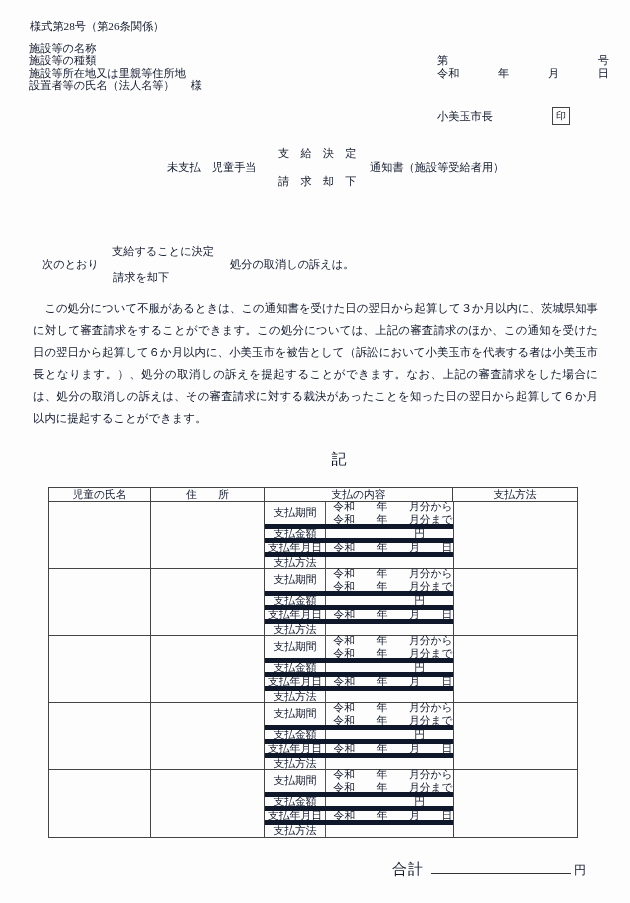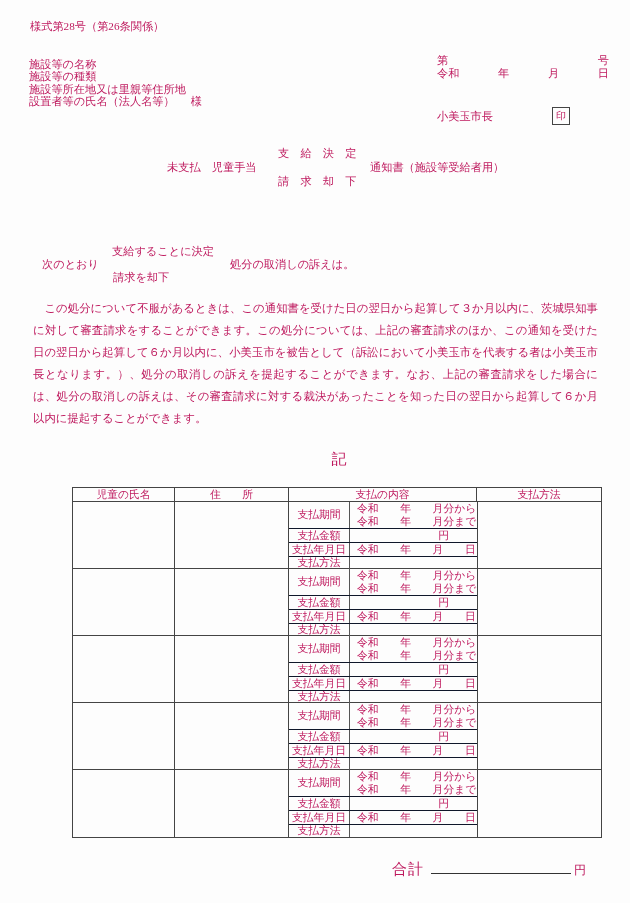--- a/index.html
+++ b/index.html
@@ -1,28 +1,28 @@
 <!DOCTYPE html>
 <html><head>
 <meta charset="utf-8">
 <style>
   html,body{margin:0;padding:0;background:#888;}
   .page{
     position:relative;
     width:630px;height:903px;
     background:#fdfdfd;
     font-family:"Liberation Serif","DejaVu Serif",serif;
-    color:#be185d;
+    color:#0f172a;
     overflow:hidden;
   }
   .abs{position:absolute;white-space:nowrap;}
   .fs{font-size:11.2px;line-height:13px;}
   
   .form-no{left:30px;top:20px;}
-  .addr{left:29px;top:42px;margin-top:16px;}
+  .addr{left:29px;top:42px;}
   .addr div{height:12.4px;line-height:12.4px;}
   .honorific{margin-left:16px;}
   .docnum{left:437px;top:54px;width:172px;display:flex;justify-content:space-between;}
   .docdate{left:437px;top:67px;width:172px;display:flex;justify-content:space-between;}
   .issuer{left:437px;top:110px;}
   .seal{
     left:552px;top:107px;width:16px;height:16px;
     border:1px solid #444;display:flex;align-items:center;justify-content:center;
     font-size:10px;line-height:10px;
   }
@@ -46,39 +46,38 @@
   .paras p{margin:0;}
   .ki{
     position:absolute;left:50px;right:0;top:450px;
     text-align:center;font-size:15px;letter-spacing:2px;
   }
   
   .doc-table{
     position:absolute;left:48px;top:487px;width:530px;
     border:1px solid #444;box-sizing:border-box;
     font-size:10.8px;
-    margin-left:24px;
   }
   .tr{display:flex;box-sizing:border-box;}
   .th-row{height:14px;border-bottom:1px solid #444;}
   .cell{box-sizing:border-box;display:flex;align-items:center;justify-content:center;}
   .c1{width:102px;border-right:1px solid #444;}
   .c2{width:114px;border-right:1px solid #444;}
   .c3{width:188px;border-right:1px solid #444;padding:0;display:block;}
   .c4{flex:1;}
   .block{height:67px;border-bottom:1px solid #444;}
   .block:last-child{border-bottom:none;}
-  .sub{display:flex;box-sizing:border-box;border-bottom:1px solid #0f172a;}
+  .sub{display:flex;box-sizing:border-box;border-bottom:5px solid #0f172a;}
   .sub:last-child{border-bottom:none;}
   .sub-label{
     width:61px;box-sizing:border-box;border-right:1px solid #555;
     display:flex;align-items:center;justify-content:center;
   }
   .sub-val{flex:1;display:flex;flex-direction:column;justify-content:center;
-    padding-left:7px;box-sizing:border-box;line-height:13px;}
+    padding-left:7px;box-sizing:border-box;line-height:13px;align-items:center;}
   .r-period{height:27px;}
   .r-amount{height:14px;}
   .r-paydate{height:14px;}
   .r-method{height:12px;}
   .val-right{padding-left:0;padding-right:28px;align-items:flex-end;}
   
   .total{
     left:392px;top:859px;display:flex;align-items:baseline;
   }
   .total-label{font-size:15px;letter-spacing:1px;}

